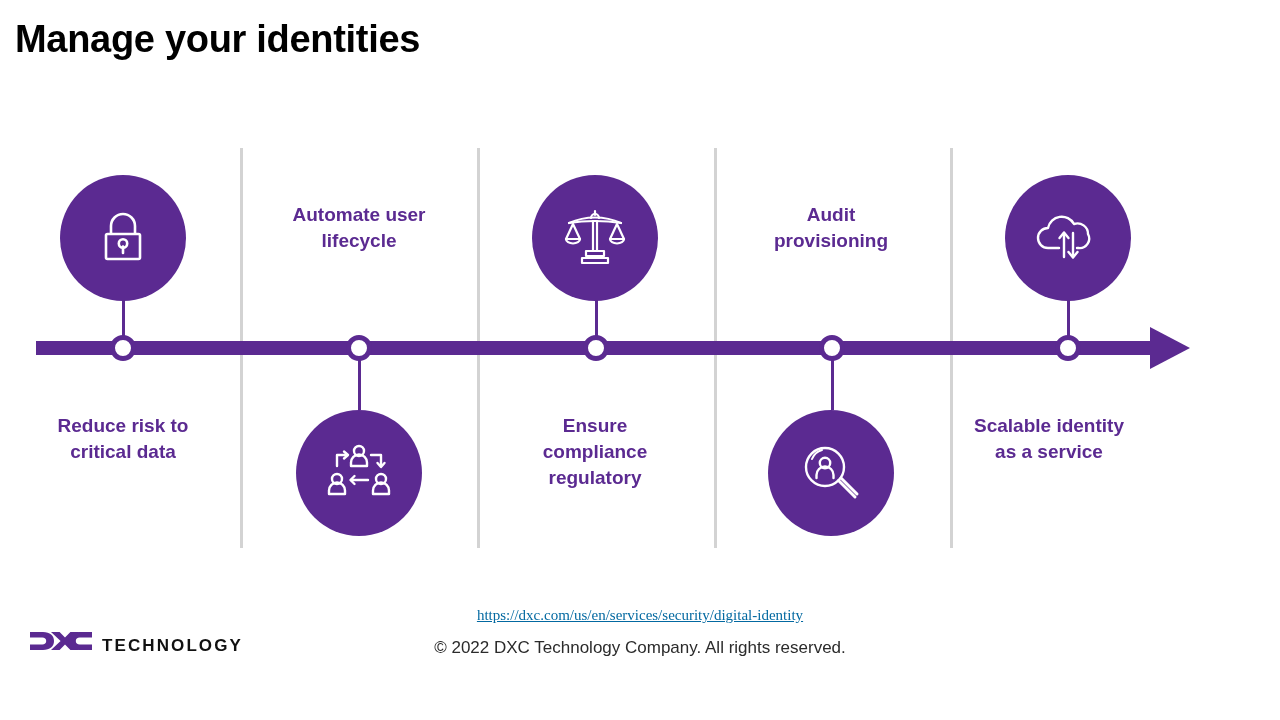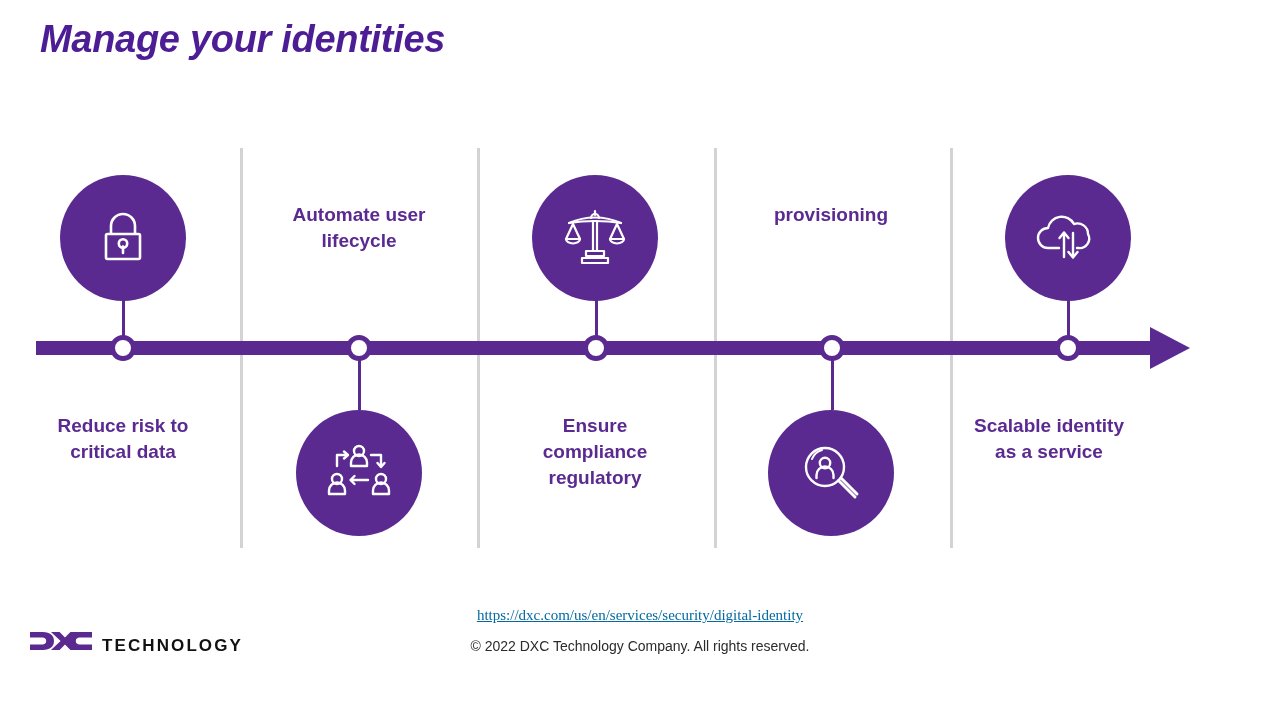--- a/index.html
+++ b/index.html
@@ -13,28 +13,27 @@
   .slide {
     position: relative;
     width: 1280px;
     height: 720px;
     background: #ffffff;
   }
 
   
   .title {
     position: absolute;
-    left: 40px;
+    left: 15px;
     top: 18px;
     font-size: 38px;
     font-weight: bold;
-    color: #4c1d95;
+    color: #000000;
     letter-spacing: -0.3px;
     white-space: nowrap;
-    font-style: italic;
   }
 
   
   .divider {
     position: absolute;
     top: 148px;
     width: 3px;
     height: 400px;
     background: #d3d3d3;
   }
@@ -111,21 +110,21 @@
     font-family: "Liberation Serif", serif;
     font-size: 15px;
     color: #0369a1;
     text-decoration: underline;
   }
   .footer-copy {
     position: absolute;
     left: 0; right: 0;
     top: 638px;
     text-align: center;
-    font-size: 14px;
+    font-size: 17px;
     color: #2b2b2b;
   }
 
   
   .logo {
     position: absolute;
     left: 30px;
     top: 630px;
     display: flex;
     align-items: flex-end;
@@ -263,20 +262,21 @@
     <div>critical data</div>
   </div>
 
   <div class="label" style="left:490px; top:413px;">
     <div>Ensure</div>
     <div>compliance</div>
     <div>regulatory</div>
   </div>
 
   <div class="label" style="left:726px; top:202px;">
+    <div>Audit</div>
     <div>provisioning</div>
   </div>
 
   <div class="label" style="left:944px; top:413px;">
     <div>Scalable identity</div>
     <div>as a service</div>
   </div>
 
   <div class="footer-link">https://dxc.com/us/en/services/security/digital-identity</div>
   <div class="footer-copy">© 2022 DXC Technology Company. All rights reserved.</div>

